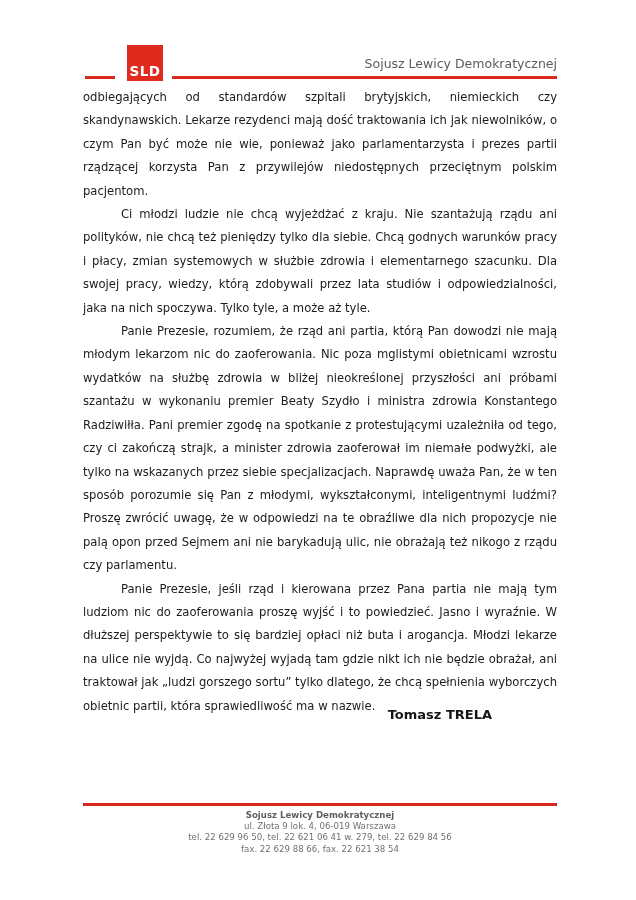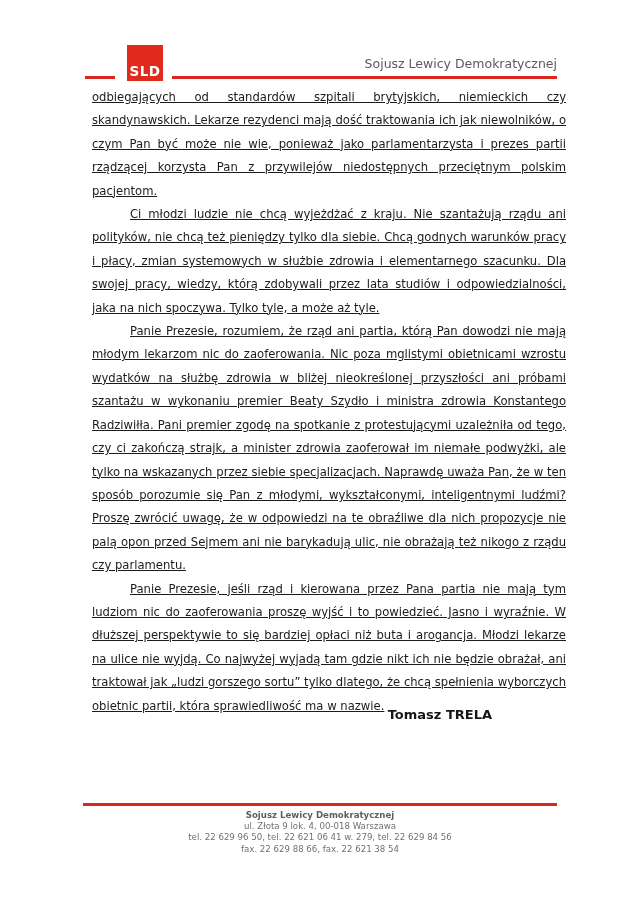--- a/index.html
+++ b/index.html
@@ -48,27 +48,26 @@
   .header-org {
     position: absolute;
     right: 79px; top: 56px;
     font-size: 12.5px;
     color: #5a5b5e;
   }
 
   
   .letter-body {
     position: absolute;
-    left: 92px; top: 86px;
+    left: 83px; top: 86px;
     width: 474px;
     text-align: justify;
     font-size: 11.6px;
     line-height: 23.4px;
     color: #1b1b1b;
-    text-decoration: underline;
   }
   .letter-body p {
     margin: 0;
     text-indent: 38px;
   }
   .letter-body p.first {
     text-indent: 0;
   }
 
   
@@ -124,19 +123,19 @@
     <p>Panie Prezesie, rozumiem, że rząd ani partia, którą Pan dowodzi nie mają młodym lekarzom nic do zaoferowania. Nic poza mglistymi obietnicami wzrostu wydatków na służbę zdrowia w bliżej nieokreślonej przyszłości ani próbami szantażu w wykonaniu premier Beaty Szydło i ministra zdrowia Konstantego Radziwiłła. Pani premier zgodę na spotkanie z protestującymi uzależniła od tego, czy ci zakończą strajk, a minister zdrowia zaoferował im niemałe podwyżki, ale tylko na wskazanych przez siebie specjalizacjach. Naprawdę uważa Pan, że w ten sposób porozumie się Pan z młodymi, wykształconymi, inteligentnymi ludźmi? Proszę zwrócić uwagę, że w odpowiedzi na te obraźliwe dla nich propozycje nie palą opon przed Sejmem ani nie barykadują ulic, nie obrażają też nikogo z rządu czy parlamentu.</p>
     <p>Panie Prezesie, jeśli rząd i kierowana przez Pana partia nie mają tym ludziom nic do zaoferowania proszę wyjść i to powiedzieć. Jasno i wyraźnie. W dłuższej perspektywie to się bardziej opłaci niż buta i arogancja. Młodzi lekarze na ulice nie wyjdą. Co najwyżej wyjadą tam gdzie nikt ich nie będzie obrażał, ani traktował jak „ludzi gorszego sortu” tylko dlatego, że chcą spełnienia wyborczych obietnic partii, która sprawiedliwość ma w nazwie.</p>
   </div>
 
   <div class="signature">Tomasz TRELA</div>
 
   <div class="footer">
     <div class="footer-line"></div>
     <div class="footer-text">
       <div class="org">Sojusz Lewicy Demokratycznej</div>
-      <div>ul. Złota 9 lok. 4, 00-018 Warszawa</div>
+      <div>ul. Złota 9 lok. 4, 06-019 Warszawa</div>
       <div>tel.  22 629 96 50, tel.  22 621 06 41 w. 279, tel.  22 629 84 56</div>
       <div>fax. 22 629 88 66, fax. 22 621 38 54</div>
     </div>
   </div>
 
 </div>
 
 </body></html>

